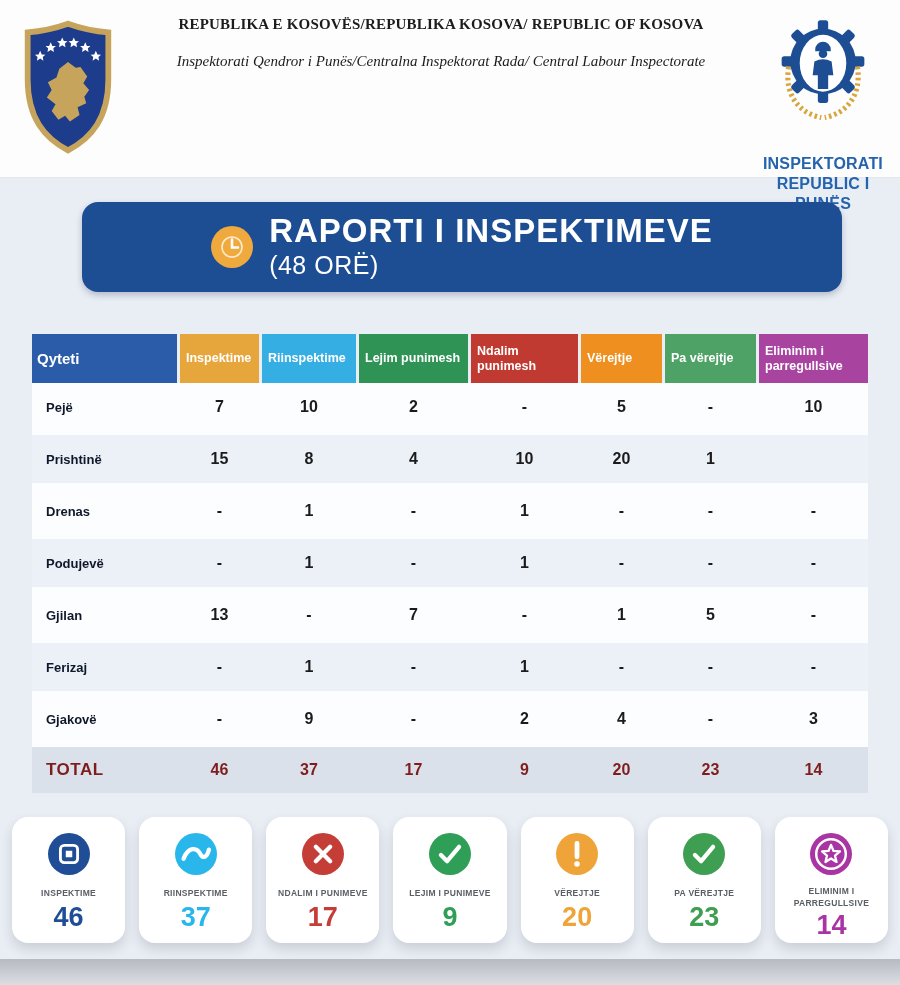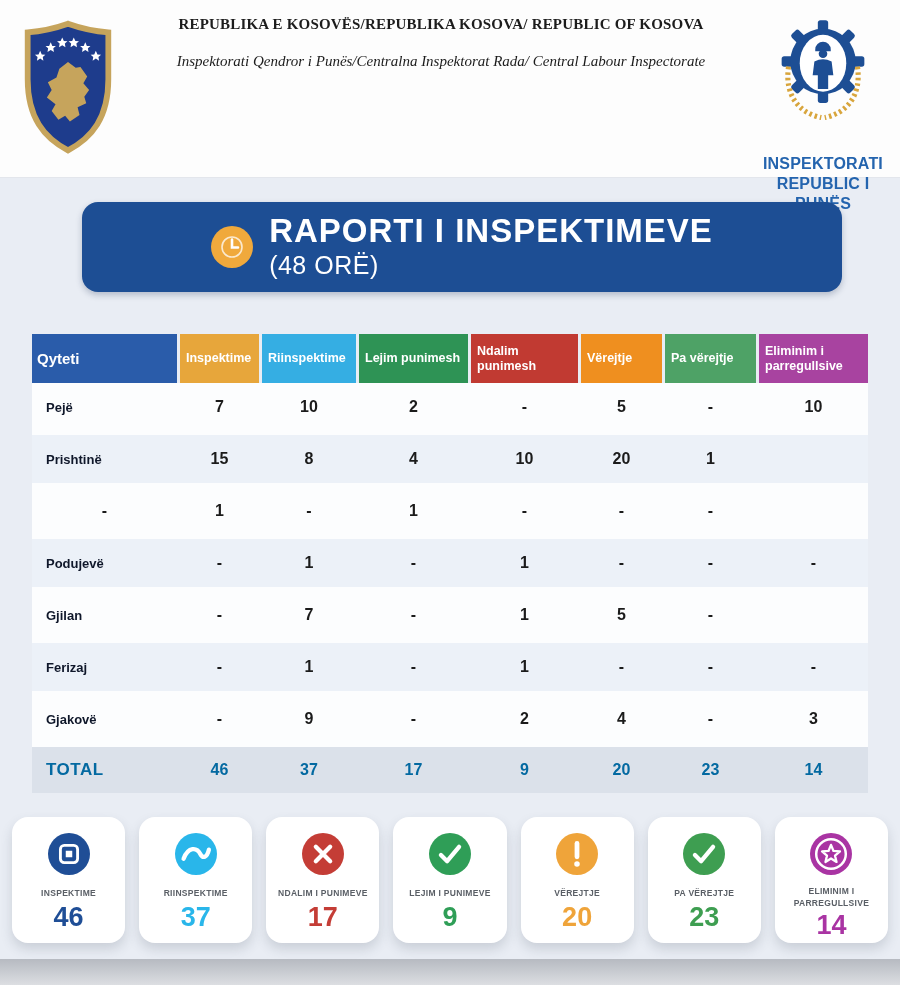--- a/index.html
+++ b/index.html
@@ -56,21 +56,21 @@
     color:#fff;font-weight:bold;font-size:12.5px;line-height:1.2;
     display:flex;align-items:center;padding:4px 6px;box-sizing:border-box;
   }
   .hcell.first{font-size:15px;padding-left:5px;}
   .tbody{background:#fcfdfe;}
   .trow{height:48px;border-bottom:4px solid #fcfdfe;}
   .trow.alt{background:#ecf1f8;}
   .city{display:flex;align-items:center;padding-left:14px;font-size:13px;font-weight:bold;color:#0f172a;}
   .val{display:flex;align-items:center;justify-content:center;font-size:16px;font-weight:bold;color:#1b1b1b;}
   .trow-total{height:46px;background:#dbe1ea;}
-  .trow-total .city,.trow-total .val{color:#0369a1;}
+  .trow-total .city,.trow-total .val{color:#7f1d1d;}
   .trow-total .city{font-size:17px;letter-spacing:.5px;}
 
   
   .cards{
     margin:24px 12px 0 12px;flex:0 0 auto;
     display:grid;grid-template-columns:repeat(7,1fr);gap:14px;
   }
   .card{
     background:#ffffff;border-radius:16px;
     box-shadow:0 6px 12px rgba(60,70,90,.18);
@@ -183,40 +183,42 @@
         <div class="tgrid trow alt">
           <div class="city">Prishtinë</div>
           <div class="val">15</div>
           <div class="val">8</div>
           <div class="val">4</div>
           <div class="val">10</div>
           <div class="val">20</div>
           <div class="val">1</div>
         </div>
         <div class="tgrid trow">
+          <div class="city">Drenas</div>
           <div class="val">-</div>
           <div class="val">1</div>
           <div class="val">-</div>
           <div class="val">1</div>
           <div class="val">-</div>
           <div class="val">-</div>
           <div class="val">-</div>
         </div>
         <div class="tgrid trow alt">
           <div class="city">Podujevë</div>
           <div class="val">-</div>
           <div class="val">1</div>
           <div class="val">-</div>
           <div class="val">1</div>
           <div class="val">-</div>
           <div class="val">-</div>
           <div class="val">-</div>
         </div>
         <div class="tgrid trow">
           <div class="city">Gjilan</div>
+          <div class="val">13</div>
           <div class="val">-</div>
           <div class="val">7</div>
           <div class="val">-</div>
           <div class="val">1</div>
           <div class="val">5</div>
           <div class="val">-</div>
         </div>
         <div class="tgrid trow alt">
           <div class="city">Ferizaj</div>
           <div class="val">-</div>

